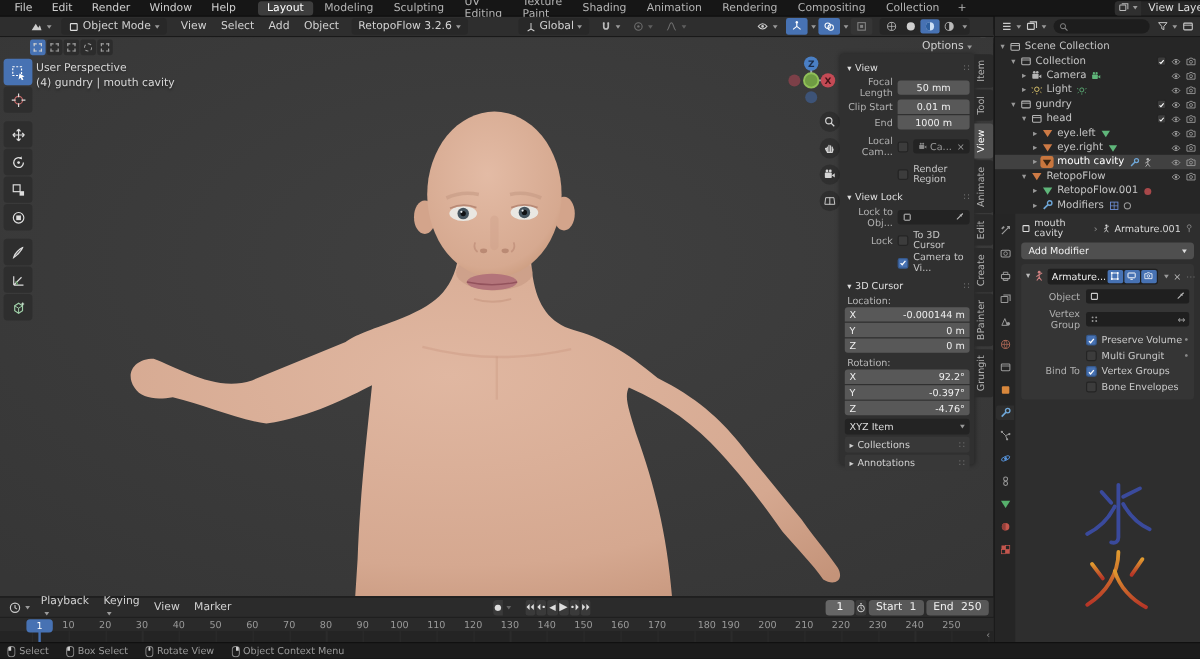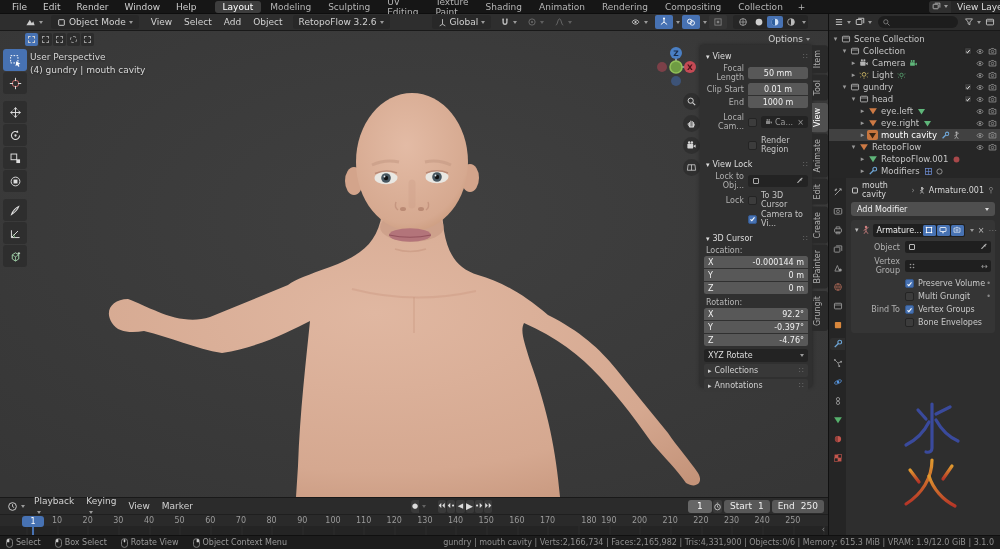--- a/index.html
+++ b/index.html
@@ -629,21 +629,21 @@
           </span>
         </div>
       <div class="nrow" style="margin:1px 0 0">
           <span class="nfield axis" style="border-radius:0 0 2.5px 2.5px">
             <span>Z</span>
             <span>-4.76°</span>
           </span>
         </div>
       <div class="nrow" style="margin-top:3px">
           <span class="nfield dark" style="height:13px;color:#ddd">
-            <span>XYZ Rotate</span>
+            <span>XYZ Item</span>
             <span class="crt" style="margin-left:auto"></span>
           </span>
         </div>
       <div class="collapsed">
           <span style="font-size:7px;margin-right:3px;">▸</span>
           <span>Collections</span>
           <span class="grip" style="margin-left:auto;color:#6d6d6d">∷</span>
         </div>
       <div class="collapsed">
           <span style="font-size:7px;margin-right:3px;">▸</span>
@@ -1256,16 +1256,15 @@
         </svg>
       <span>Rotate View</span>
     </span>
     <span class="sitem">
       <svg class="ic" width="7" height="10" viewBox="0 0 8 11">
           <rect x="0.6" y="0.6" width="6.8" height="9.8" rx="3" fill="none" stroke="#8a8a8a" stroke-width="1"></rect>
           <path d="M6.8 1.6q-1.4-1-2.6-.6v3.6h2.6z" fill="#cfcfcf"></path>
         </svg>
       <span>Object Context Menu</span>
     </span>
-    <span class="sstats">gundry | mouth cavity | Verts:2,166,734 | Faces:2,165,982 | Tris:4,331,900 | Objects:0/6 | Memory: 615.3 MiB | VRAM: 1.9/12.0 GiB | 3.1.0</span>
   </div>
 
 </div>
 
 </body></html>

